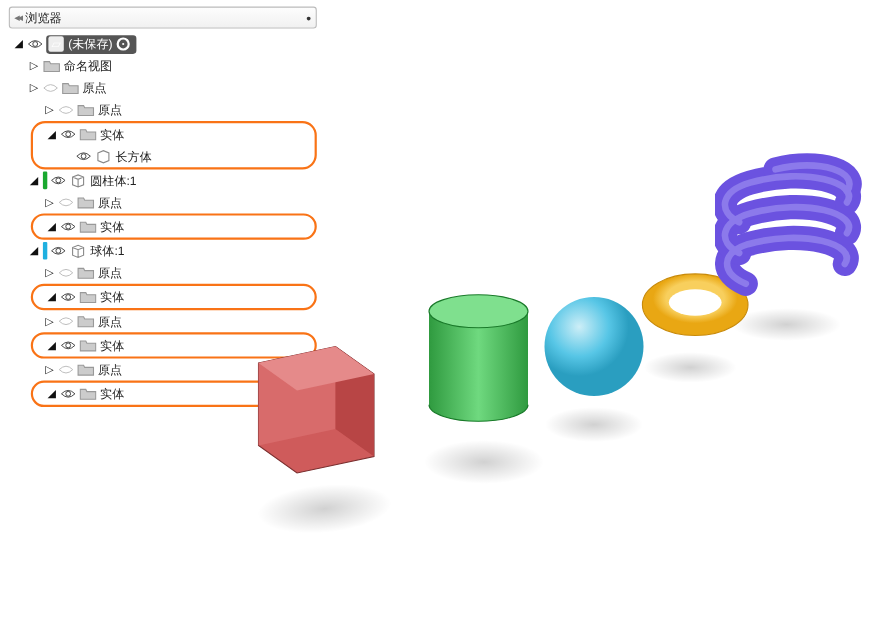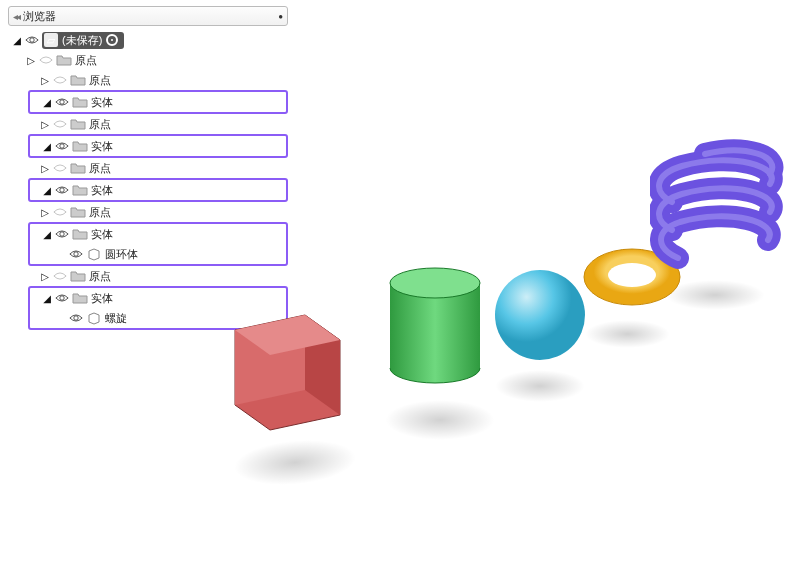--- a/index.html
+++ b/index.html
@@ -58,22 +58,22 @@
   .label { color:#222; }
   .root-chip {
     display:inline-flex; align-items:center; gap:4px;
     background:#555; color:#fff; border-radius:3px;
     padding: 1px 6px 1px 2px; height:17px;
   }
   .root-chip .doc-ico { width:14px;height:14px;background:#eee;border-radius:2px;display:flex;align-items:center;justify-content:center;}
   .root-chip .target { width:12px;height:12px;border:2px solid #fff;border-radius:50%;position:relative;}
   .root-chip .target::after{content:"";position:absolute;left:3px;top:3px;width:2px;height:2px;background:#fff;border-radius:50%;}
   .hl-group {
-    border: 2px solid #8b5cf6;
-    border-radius:3px;
+    border: 2px solid #f97316;
+    border-radius:13px;
     margin-left: 20px;
   }
   .hl-group .row { padding-left: calc(var(--depth,0) * 14px + 4px - 20px); }
 
   
   .viewport {
     position:absolute;
     left:185px; top:0; right:0; bottom:0;
     pointer-events:none;
   }
@@ -104,20 +104,29 @@
         </span>
       <span class="root-chip">
         <span class="doc-ico">▱</span>
         <span>(未保存)</span>
         <span class="target"></span>
       </span>
     </div>
 
     <div class="row" style="--depth:1">
       <span class="tri closed"></span>
+      <span class="ico">
+          <svg viewBox="0 0 16 16">
+            <path d="M1 4h5l1 2h8v7H1z" fill="#ccc" stroke="#999"></path>
+          </svg>
+        </span>
+      <span class="label">命名视图</span>
+    </div>
+    <div class="row" style="--depth:1">
+      <span class="tri closed"></span>
       <span class="eye hidden">
           <svg viewBox="0 0 16 10">
             <path d="M1 5 Q8 -2 15 5 Q8 12 1 5 Z" fill="none" stroke-width="1"></path>
           </svg>
         </span>
       <span class="ico">
           <svg viewBox="0 0 16 16">
             <path d="M1 4h5l1 2h8v7H1z" fill="#ccc" stroke="#999"></path>
           </svg>
         </span>
@@ -146,22 +155,51 @@
               <path d="M1 5 Q8 -2 15 5 Q8 12 1 5 Z M8 2.5 A2.5 2.5 0 1 0 8 7.5 A2.5 2.5 0 1 0 8 2.5" fill="none" stroke-width="1"></path>
             </svg>
           </span>
         <span class="ico">
             <svg viewBox="0 0 16 16">
               <path d="M1 4h5l1 2h8v7H1z" fill="#ccc" stroke="#999"></path>
             </svg>
           </span>
         <span class="label">实体</span>
       </div>
-    </div>
-
+      <div class="row" style="--depth:3">
+        <span class="tri none"></span>
+        <span class="eye visible">
+            <svg viewBox="0 0 16 10">
+              <path d="M1 5 Q8 -2 15 5 Q8 12 1 5 Z M8 2.5 A2.5 2.5 0 1 0 8 7.5 A2.5 2.5 0 1 0 8 2.5" fill="none" stroke-width="1"></path>
+            </svg>
+          </span>
+        <span class="ico">
+            <svg viewBox="0 0 16 16">
+              <path d="M3 5l5-2 5 2v7l-5 2-5-2z" fill="#fff" stroke="#888"></path>
+            </svg>
+          </span>
+        <span class="label">长方体</span>
+      </div>
+    </div>
+
+    <div class="row" style="--depth:1">
+      <span class="tri open"></span>
+      <span class="colbar" style="background:#19a82f"></span>
+      <span class="eye visible">
+          <svg viewBox="0 0 16 10">
+            <path d="M1 5 Q8 -2 15 5 Q8 12 1 5 Z M8 2.5 A2.5 2.5 0 1 0 8 7.5 A2.5 2.5 0 1 0 8 2.5" fill="none" stroke-width="1"></path>
+          </svg>
+        </span>
+      <span class="ico">
+          <svg viewBox="0 0 16 16">
+            <path d="M3 5l5-2 5 2v7l-5 2-5-2z M3 5l5 2 5-2 M8 7v7" fill="#fff" stroke="#888"></path>
+          </svg>
+        </span>
+      <span class="label">圆柱体:1</span>
+    </div>
     <div class="row" style="--depth:2">
       <span class="tri closed"></span>
       <span class="eye hidden">
           <svg viewBox="0 0 16 10">
             <path d="M1 5 Q8 -2 15 5 Q8 12 1 5 Z" fill="none" stroke-width="1"></path>
           </svg>
         </span>
       <span class="ico">
           <svg viewBox="0 0 16 16">
             <path d="M1 4h5l1 2h8v7H1z" fill="#ccc" stroke="#999"></path>
@@ -179,20 +217,35 @@
           </span>
         <span class="ico">
             <svg viewBox="0 0 16 16">
               <path d="M1 4h5l1 2h8v7H1z" fill="#ccc" stroke="#999"></path>
             </svg>
           </span>
         <span class="label">实体</span>
       </div>
     </div>
 
+    <div class="row" style="--depth:1">
+      <span class="tri open"></span>
+      <span class="colbar" style="background:#1fb0e0"></span>
+      <span class="eye visible">
+          <svg viewBox="0 0 16 10">
+            <path d="M1 5 Q8 -2 15 5 Q8 12 1 5 Z M8 2.5 A2.5 2.5 0 1 0 8 7.5 A2.5 2.5 0 1 0 8 2.5" fill="none" stroke-width="1"></path>
+          </svg>
+        </span>
+      <span class="ico">
+          <svg viewBox="0 0 16 16">
+            <path d="M3 5l5-2 5 2v7l-5 2-5-2z M3 5l5 2 5-2 M8 7v7" fill="#fff" stroke="#888"></path>
+          </svg>
+        </span>
+      <span class="label">球体:1</span>
+    </div>
     <div class="row" style="--depth:2">
       <span class="tri closed"></span>
       <span class="eye hidden">
           <svg viewBox="0 0 16 10">
             <path d="M1 5 Q8 -2 15 5 Q8 12 1 5 Z" fill="none" stroke-width="1"></path>
           </svg>
         </span>
       <span class="ico">
           <svg viewBox="0 0 16 16">
             <path d="M1 4h5l1 2h8v7H1z" fill="#ccc" stroke="#999"></path>
@@ -239,34 +292,20 @@
               <path d="M1 5 Q8 -2 15 5 Q8 12 1 5 Z M8 2.5 A2.5 2.5 0 1 0 8 7.5 A2.5 2.5 0 1 0 8 2.5" fill="none" stroke-width="1"></path>
             </svg>
           </span>
         <span class="ico">
             <svg viewBox="0 0 16 16">
               <path d="M1 4h5l1 2h8v7H1z" fill="#ccc" stroke="#999"></path>
             </svg>
           </span>
         <span class="label">实体</span>
       </div>
-      <div class="row" style="--depth:3">
-        <span class="tri none"></span>
-        <span class="eye visible">
-            <svg viewBox="0 0 16 10">
-              <path d="M1 5 Q8 -2 15 5 Q8 12 1 5 Z M8 2.5 A2.5 2.5 0 1 0 8 7.5 A2.5 2.5 0 1 0 8 2.5" fill="none" stroke-width="1"></path>
-            </svg>
-          </span>
-        <span class="ico">
-            <svg viewBox="0 0 16 16">
-              <path d="M3 5l5-2 5 2v7l-5 2-5-2z" fill="#fff" stroke="#888"></path>
-            </svg>
-          </span>
-        <span class="label">圆环体</span>
-      </div>
     </div>
 
     <div class="row" style="--depth:2">
       <span class="tri closed"></span>
       <span class="eye hidden">
           <svg viewBox="0 0 16 10">
             <path d="M1 5 Q8 -2 15 5 Q8 12 1 5 Z" fill="none" stroke-width="1"></path>
           </svg>
         </span>
       <span class="ico">
@@ -283,34 +322,20 @@
             <svg viewBox="0 0 16 10">
               <path d="M1 5 Q8 -2 15 5 Q8 12 1 5 Z M8 2.5 A2.5 2.5 0 1 0 8 7.5 A2.5 2.5 0 1 0 8 2.5" fill="none" stroke-width="1"></path>
             </svg>
           </span>
         <span class="ico">
             <svg viewBox="0 0 16 16">
               <path d="M1 4h5l1 2h8v7H1z" fill="#ccc" stroke="#999"></path>
             </svg>
           </span>
         <span class="label">实体</span>
-      </div>
-      <div class="row" style="--depth:3">
-        <span class="tri none"></span>
-        <span class="eye visible">
-            <svg viewBox="0 0 16 10">
-              <path d="M1 5 Q8 -2 15 5 Q8 12 1 5 Z M8 2.5 A2.5 2.5 0 1 0 8 7.5 A2.5 2.5 0 1 0 8 2.5" fill="none" stroke-width="1"></path>
-            </svg>
-          </span>
-        <span class="ico">
-            <svg viewBox="0 0 16 16">
-              <path d="M3 5l5-2 5 2v7l-5 2-5-2z" fill="#fff" stroke="#888"></path>
-            </svg>
-          </span>
-        <span class="label">螺旋</span>
       </div>
     </div>
 
   </div>
 </div>
 
 <div class="viewport">
 
   <div class="shadow" style="left:50px; top:440px; width:120px; height:45px; transform:skewX(-30deg)"></div>
   <div class="shadow" style="left:200px; top:400px; width:110px; height:40px;"></div>

